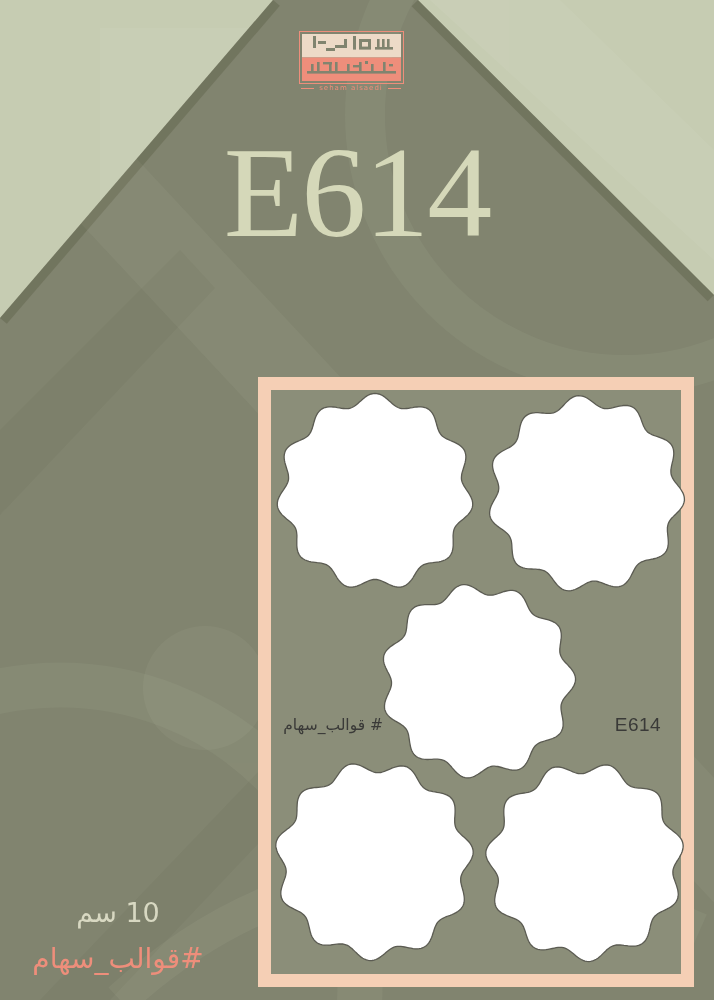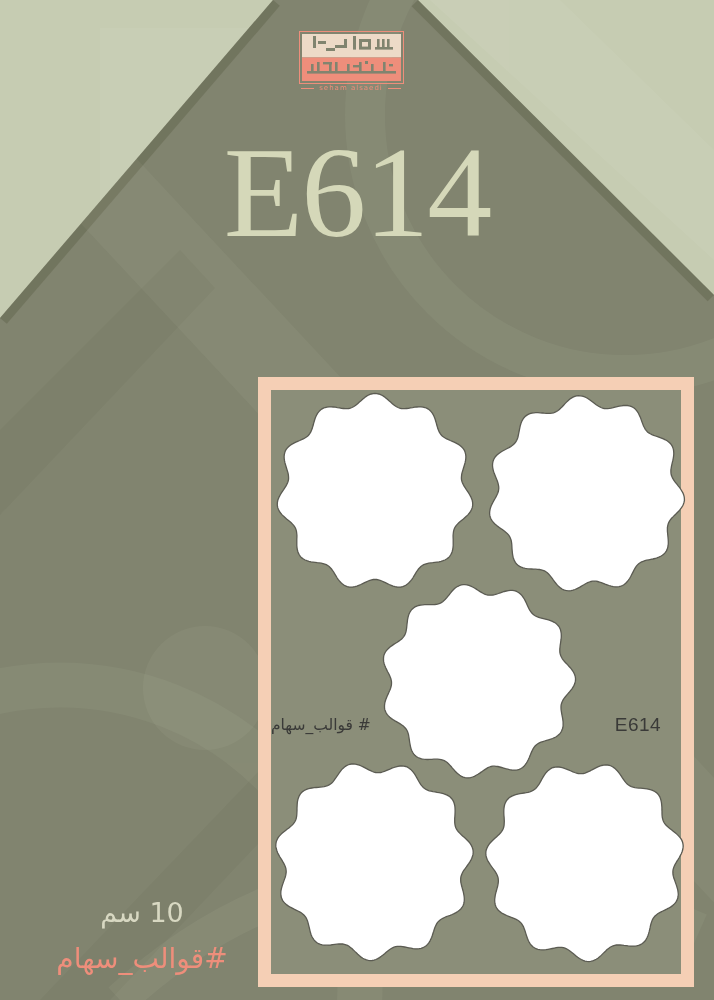--- a/index.html
+++ b/index.html
@@ -19,26 +19,26 @@
   .logo-caption .dash{width:13px;height:1px;background:var(--salmon);}
   
   .hero-code{position:absolute;left:0;top:127px;width:714px;text-align:center;
     font-family:"Liberation Serif","DejaVu Serif",serif;font-size:130px;line-height:1;
     letter-spacing:-2px;color:var(--title);}
   
   .panel{position:absolute;left:258px;top:377px;width:436px;height:610px;background:var(--peach);}
   .panel-inner{position:absolute;left:13px;top:13px;right:13px;bottom:13px;background:var(--olive-panel);}
   #stencil-shapes{position:absolute;inset:0;pointer-events:none;z-index:2;}
   .cavity{fill:#ffffff;stroke:var(--outline);stroke-width:1.3;}
-  .panel-hashtag{position:absolute;left:271px;top:716px;width:112px;z-index:3;text-align:left;
+  .panel-hashtag{position:absolute;left:271px;top:716px;width:112px;z-index:3;text-align:right;
     direction:rtl;font-size:15.5px;font-weight:500;color:var(--ink);}
   .panel-code{position:absolute;left:611px;top:714px;width:54px;z-index:3;text-align:center;
     font-family:"Liberation Sans",sans-serif;font-size:19px;color:var(--ink);letter-spacing:.5px;}
   
-  .footer{position:absolute;left:40px;top:897px;width:204px;text-align:center;z-index:3;}
+  .footer{position:absolute;left:16px;top:897px;width:204px;text-align:center;z-index:3;}
   .footer-size{direction:rtl;font-size:27px;color:var(--footer-light);letter-spacing:1px;}
   .footer-hash{margin-top:14px;direction:rtl;font-size:28px;color:var(--salmon);}
 </style>
 </head>
 <body>
 
 <div class="canvas">
 
   <svg id="bg" width="714" height="1000" viewBox="0 0 714 1000" aria-hidden="true">
     <rect x="0" y="0" width="714" height="1000" fill="var(--sage)"></rect>

